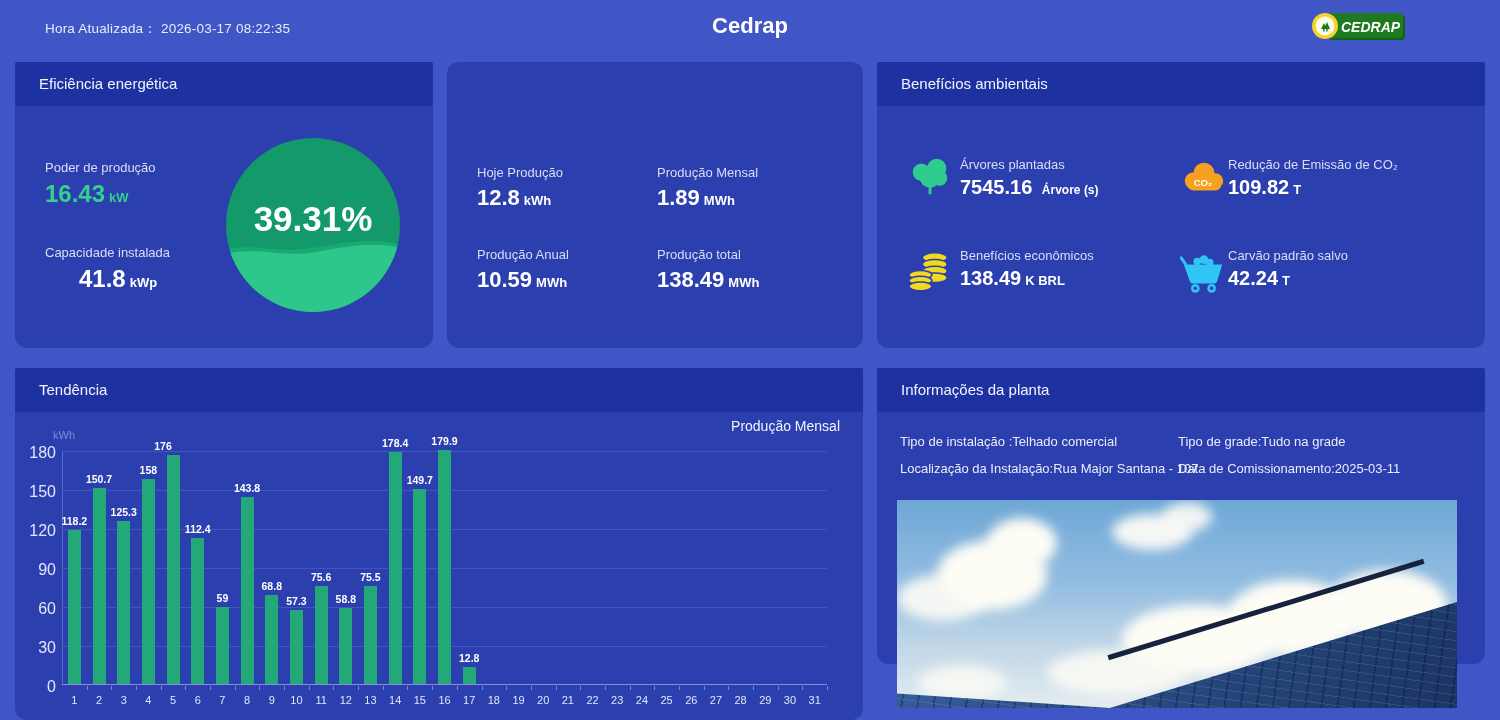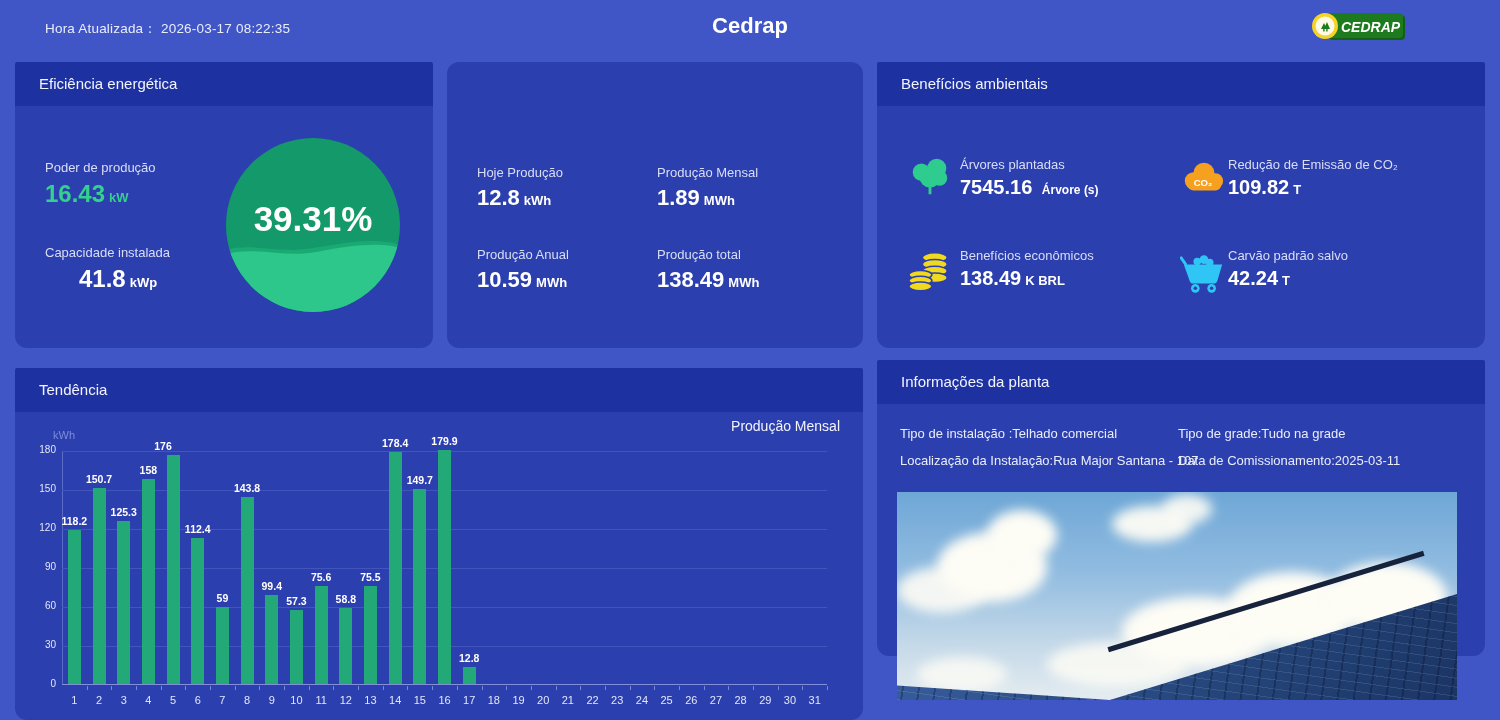--- a/index.html
+++ b/index.html
@@ -13,42 +13,42 @@
   .apptitle { position:absolute; left:0; right:0; top:13px; text-align:center; font-size:22px; font-weight:bold; color:#fff; }
   .logo { position:absolute; right:93px; top:11px; width:96px; height:32px; cursor:pointer; }
 
   
   .card { position:absolute; background:#2c3fae; border-radius:12px; }
   .card-h { height:44px; line-height:44px; background:#1e31a1; padding-left:24px; font-size:15px; color:#f2f4fd; border-radius:2px 2px 0 0; }
   #card-eff   { left:15px;  top:62px;  width:418px; height:286px; }
   #card-stats { left:447px; top:62px;  width:416px; height:286px; }
   #card-benef { left:877px; top:62px;  width:608px; height:286px; }
   #card-trend { left:15px;  top:368px; width:848px; height:352px; }
-  #card-plant { left:877px; top:360px; width:608px; height:296px; }
+  #card-plant { left:877px; top:368px; width:608px; height:296px; }
 
   .lbl { position:absolute; font-size:13px; color:#d9def6; white-space:nowrap; }
   .val { position:absolute; font-size:22px; font-weight:bold; color:#fff; white-space:nowrap; }
   .val .unit { font-size:13px; font-weight:bold; margin-left:4px; }
   .val-green { color:#35d08d; }
 
   
   .gauge { position:absolute; left:211px; top:76px; width:174px; height:174px; }
 
   
   .b-icon { position:absolute; width:46px; height:46px; }
   .b-val { font-size:20px; }
 
   
   .series-label { position:absolute; right:23px; top:50px; font-size:14px; color:#f2f4fd; }
   .y-unit { position:absolute; left:38px; top:61px; font-size:11px; color:#7d8cda; }
   .plot { position:absolute; left:47px; top:83px; width:765px; height:234px; }
   .yaxis { position:absolute; left:0; top:0; bottom:0; width:1px; background:#5a6cc8; }
   .xaxis { position:absolute; left:0; right:0; bottom:0; height:1px; background:#8290dc; }
   .gridline { position:absolute; left:0; right:0; height:1px; background:#4355bd; }
-  .ytick { position:absolute; left:-38px; width:32px; text-align:right; font-size:10px; color:#e2e7fa; }
+  .ytick { position:absolute; left:-38px; width:32px; text-align:right; font-size:16px; color:#e2e7fa; }
   .xtick { position:absolute; bottom:-21px; width:26px; margin-left:-13px; text-align:center; font-size:11px; color:#e2e7fa; }
   .tickmark { position:absolute; bottom:-5px; width:1px; height:4px; background:#7787d6; }
   .bar { position:absolute; bottom:1px; width:13px; background:#23a877; }
   .bar-label { position:absolute; transform:translateX(-50%); font-size:10.5px; font-weight:600; color:#fff; white-space:nowrap; }
 
   
   .pfield { position:absolute; font-size:13px; color:#e9edfb; white-space:nowrap; }
   .photo { position:absolute; left:20px; top:132px; width:560px; height:208px; overflow:hidden;
            background:linear-gradient(180deg,#6ea7d6 0%,#93bde1 40%,#c3d8e8 72%,#e4ecf0 100%); }
   .cloud { position:absolute; background:#fdfcf5; border-radius:50%; filter:blur(6px); }
@@ -223,21 +223,21 @@
         <div class="tickmark" style="left: 172.742px;"></div>
         <div class="bar" style="left: 153.903px; height: 76.7px;"></div>
         <div class="bar-label" style="left: 160.403px; bottom: 80.7px;">59</div>
         <div class="xtick" style="left: 185.081px;">8</div>
         <div class="tickmark" style="left: 197.419px;"></div>
         <div class="bar" style="left: 178.581px; height: 186.94px;"></div>
         <div class="bar-label" style="left: 185.081px; bottom: 190.94px;">143.8</div>
         <div class="xtick" style="left: 209.758px;">9</div>
         <div class="tickmark" style="left: 222.097px;"></div>
         <div class="bar" style="left: 203.258px; height: 89.44px;"></div>
-        <div class="bar-label" style="left: 209.758px; bottom: 93.44px;">99.4</div>
+        <div class="bar-label" style="left: 209.758px; bottom: 93.44px;">68.8</div>
         <div class="xtick" style="left: 234.435px;">10</div>
         <div class="tickmark" style="left: 246.774px;"></div>
         <div class="bar" style="left: 227.935px; height: 74.49px;"></div>
         <div class="bar-label" style="left: 234.435px; bottom: 78.49px;">57.3</div>
         <div class="xtick" style="left: 259.113px;">11</div>
         <div class="tickmark" style="left: 271.452px;"></div>
         <div class="bar" style="left: 252.613px; height: 98.28px;"></div>
         <div class="bar-label" style="left: 259.113px; bottom: 102.28px;">75.6</div>
         <div class="xtick" style="left: 283.79px;">12</div>
         <div class="tickmark" style="left: 296.129px;"></div>

